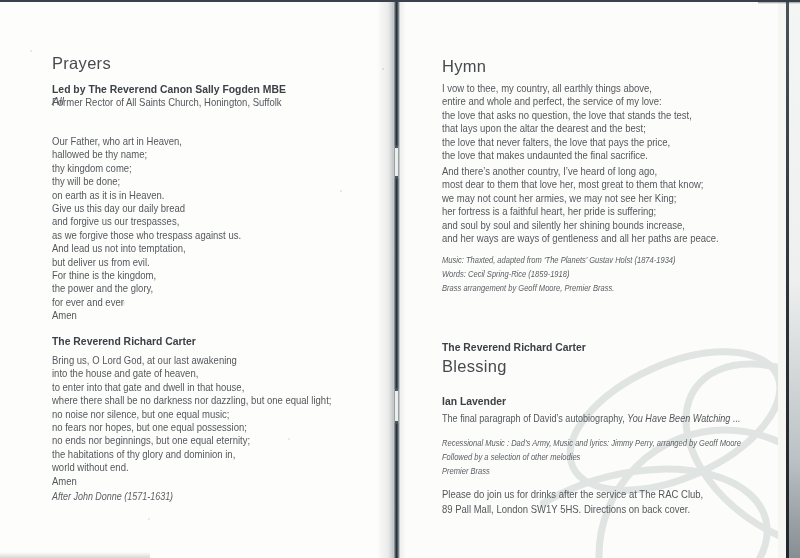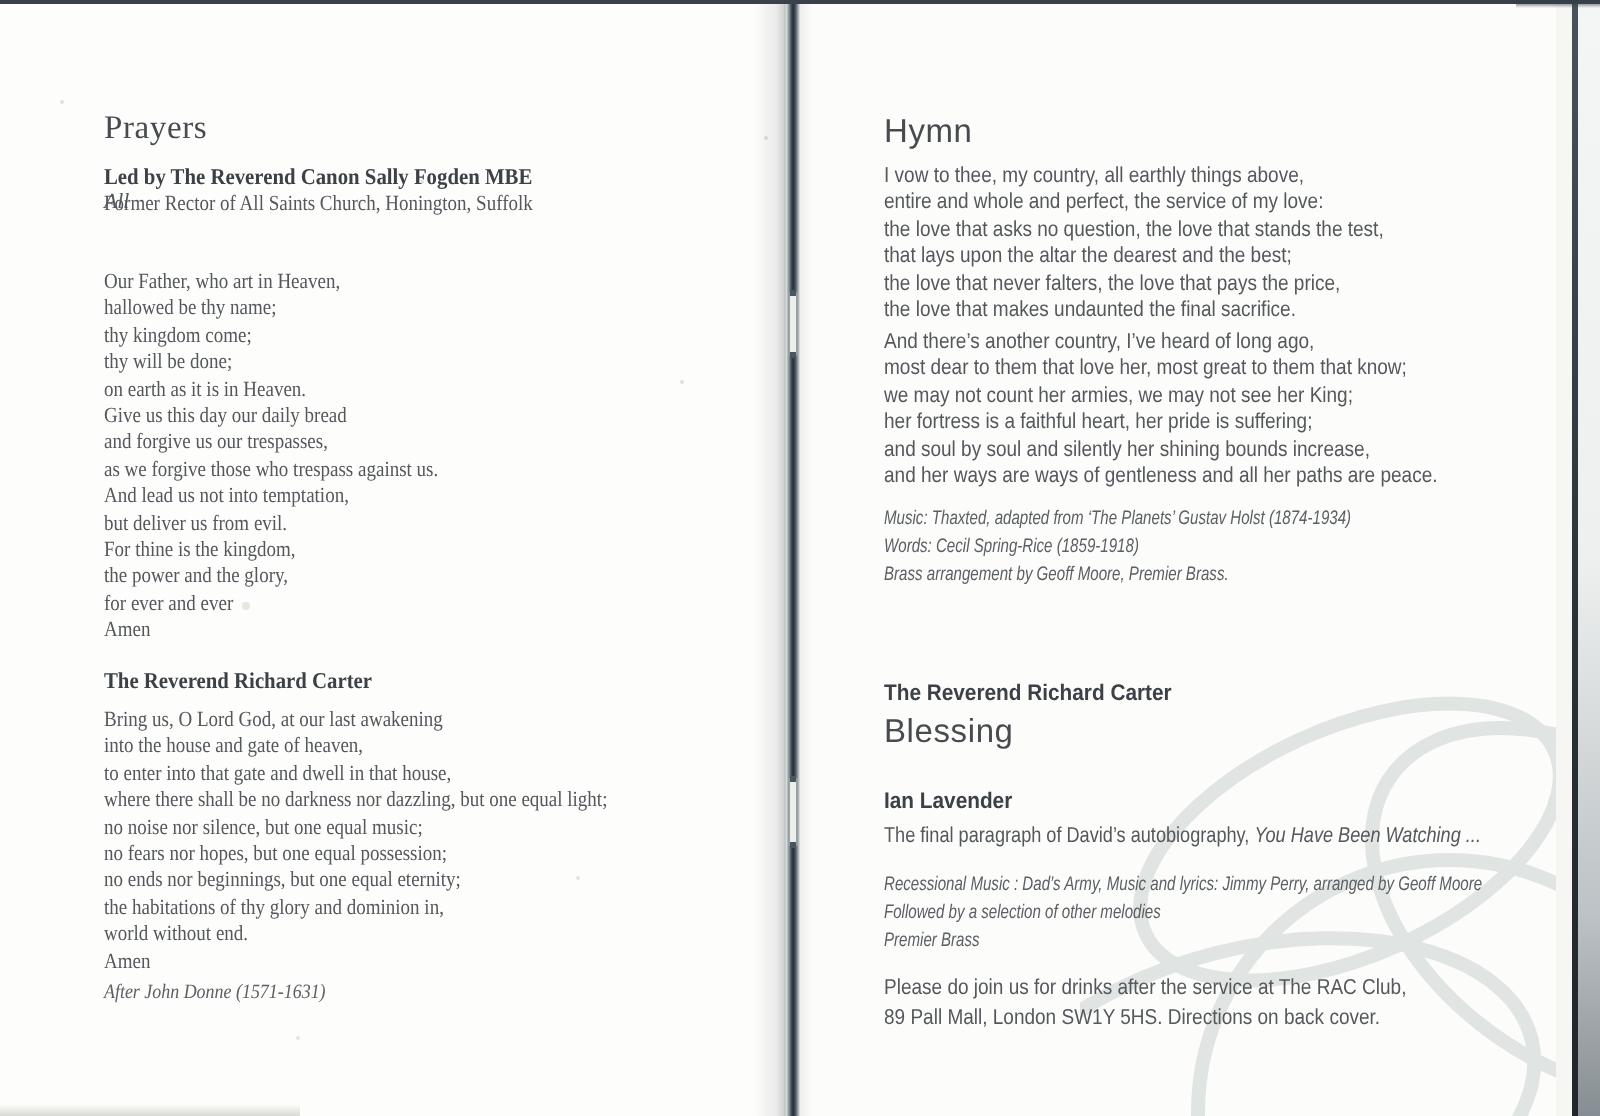--- a/index.html
+++ b/index.html
@@ -6,21 +6,21 @@
   body{
     width:800px;height:558px;position:relative;overflow:hidden;
     background:#f6f6f3;
     font-family:"Liberation Sans","DejaVu Sans",sans-serif;
   }
   .scan{position:absolute;inset:0;}
 
   
   .page-left{
     position:absolute;left:0;top:0;width:393px;height:558px;
-    background:#fdfdfb;overflow:hidden;font-family:Liberation Serif, serif;
+    background:#fdfdfb;overflow:hidden;
   }
   .page-left::after{
     content:"";position:absolute;right:0;top:0;width:16px;height:100%;
     background:linear-gradient(to right,rgba(60,70,80,0) 0%,rgba(60,70,80,.10) 70%,rgba(60,70,80,.28) 100%);
   }
   .page-right{
     position:absolute;left:392px;top:0;width:386px;height:558px;
     background:#fcfcfa;overflow:hidden;
   }
   .page-right::before{

